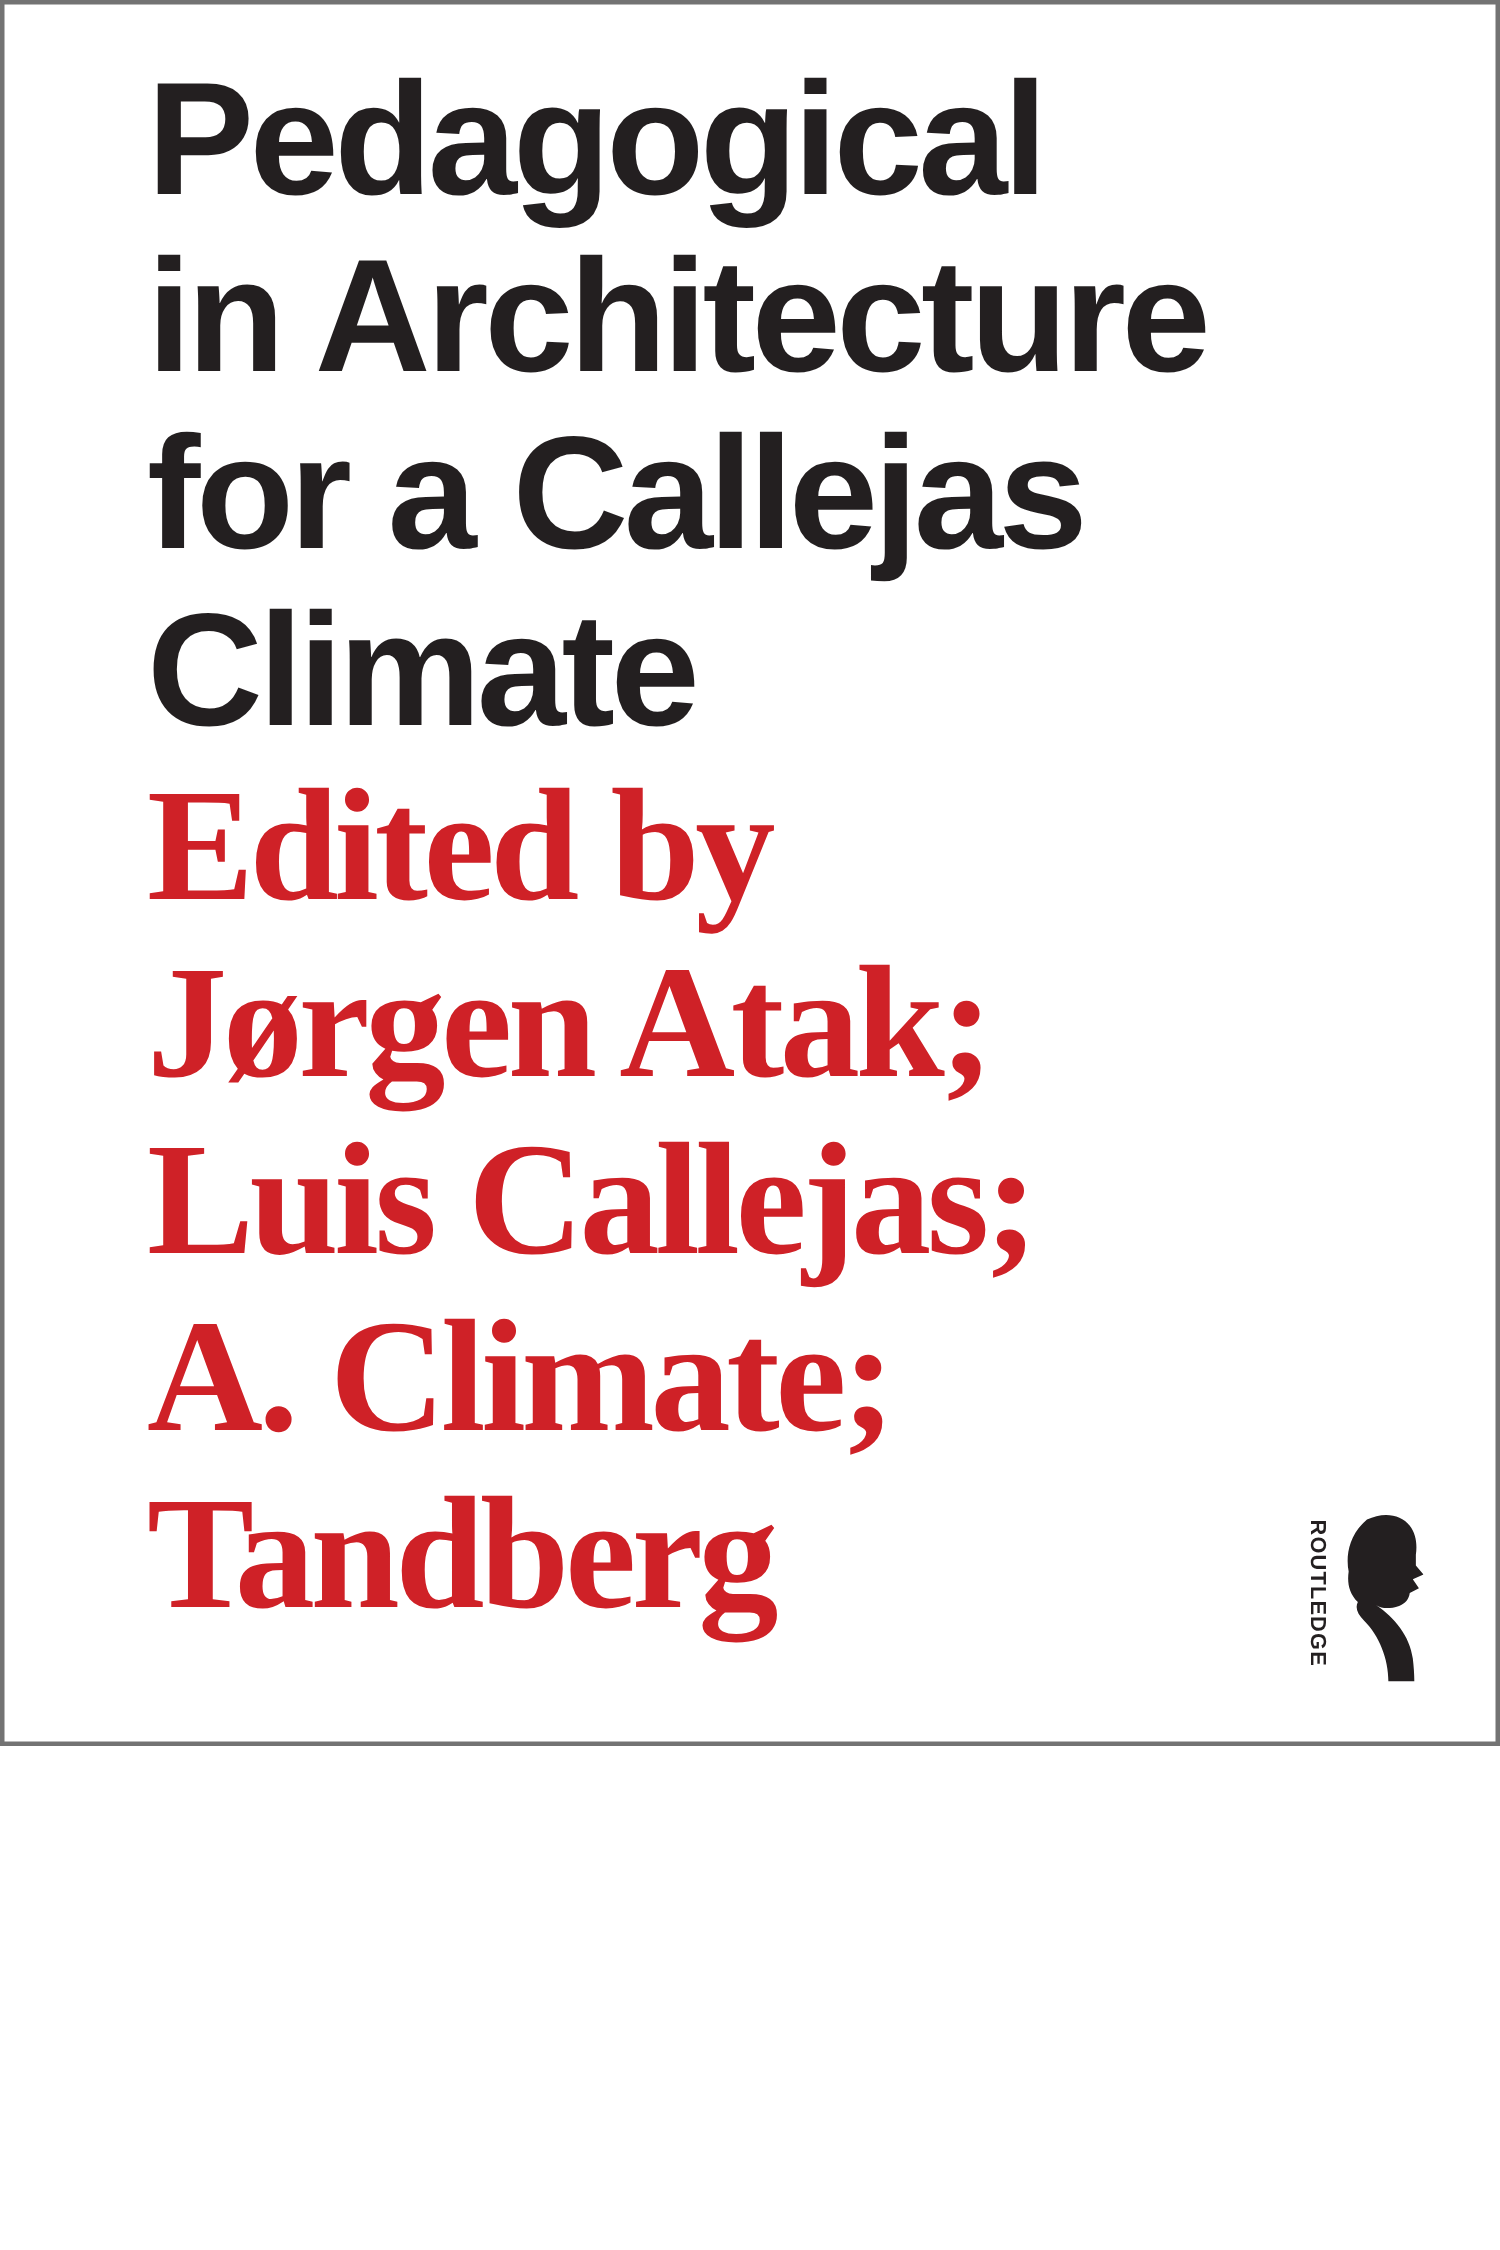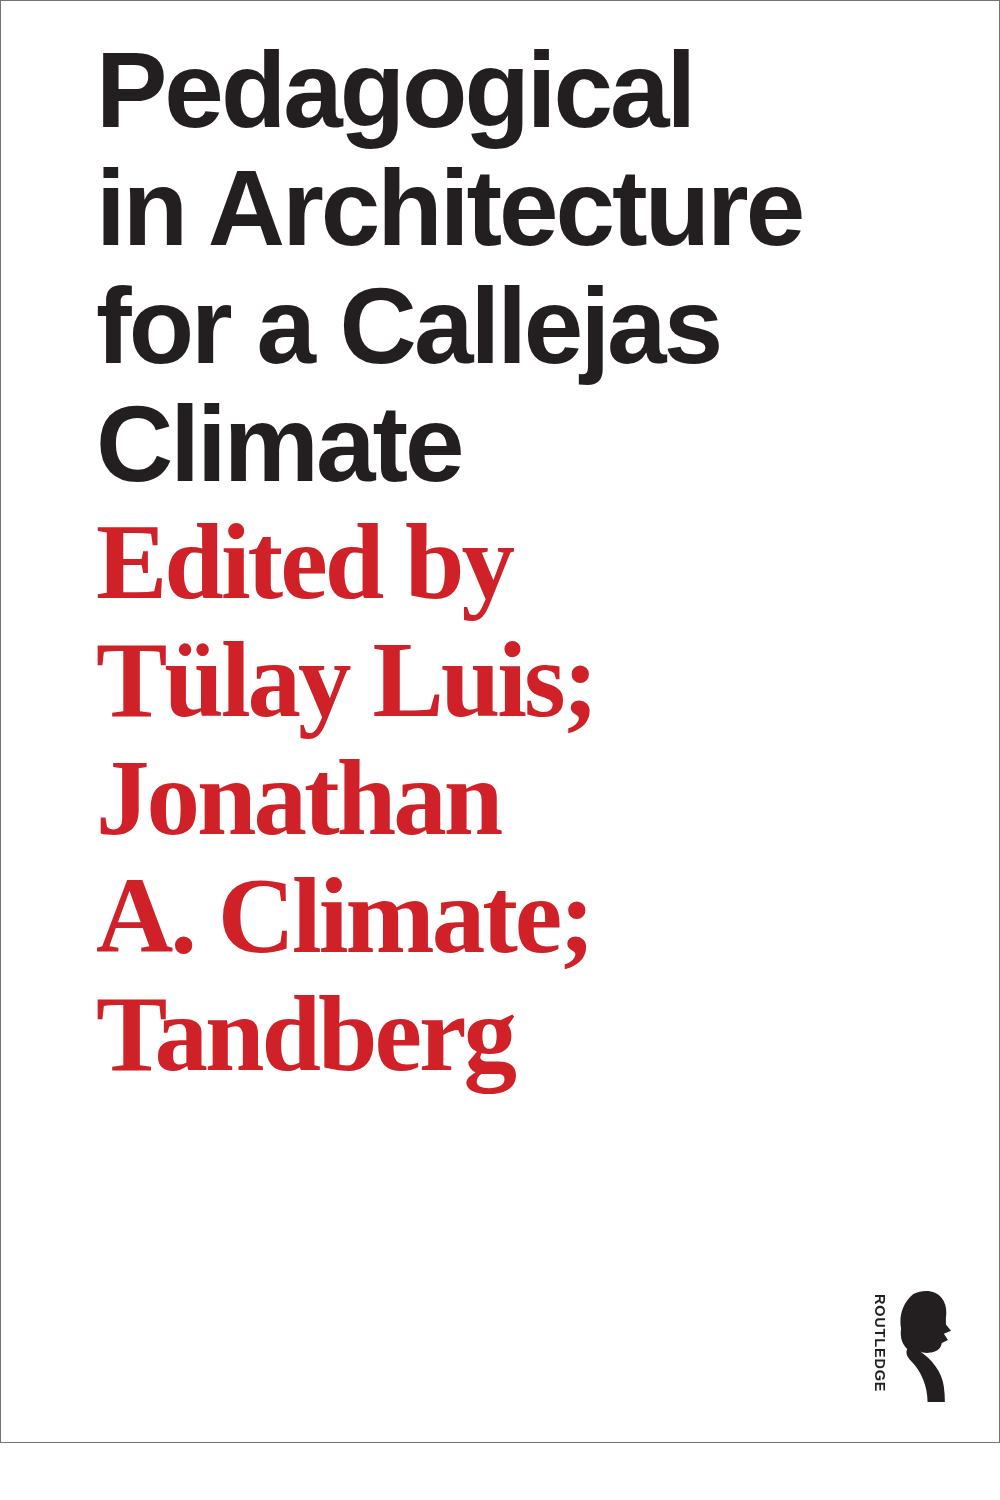--- a/index.html
+++ b/index.html
@@ -3,26 +3,26 @@
 <meta charset="utf-8">
 <style>
   html, body {
     margin: 0;
     padding: 0;
     background: #ffffff;
   }
   .cover {
     position: relative;
     width: 1000px;
-    height: 1443px;
+    height: 1164px;
     background: var(--bg, #ffffff);
     overflow: hidden;
     font-family: "Liberation Sans", "DejaVu Sans", sans-serif;
     box-sizing: border-box;
-    border: 1px solid #737373;
+    border: 3px solid #737373;
   }
   .text-block {
     position: absolute;
     left: 95px;
     top: 30px;
     right: 20px;
   }
   .line {
     font-size: 107px;
     line-height: 118px;
@@ -64,22 +64,22 @@
 <body>
 
 <div class="cover" style="--ink: #231f20; --accent: #cf2127; --bg: #ffffff;">
 
   <div class="text-block">
     <div class="line title">Pedagogical</div>
     <div class="line title">in Architecture</div>
     <div class="line title">for a Callejas</div>
     <div class="line title">Climate</div>
     <div class="line credit">Edited by</div>
-    <div class="line credit">Tülay Luis;</div>
-    <div class="line credit">Jonathan</div>
+    <div class="line credit">Jørgen Atak;</div>
+    <div class="line credit">Luis Callejas;</div>
     <div class="line credit">A. Climate;</div>
     <div class="line credit">Tandberg</div>
   </div>
 
   <div class="publisher">
     <span class="pub-wordmark">ROUTLEDGE</span>
     <span class="pub-mark">
       <svg viewBox="0 0 55 110" xmlns="http://www.w3.org/2000/svg" aria-hidden="true">
         <path d="
           M 18 4

